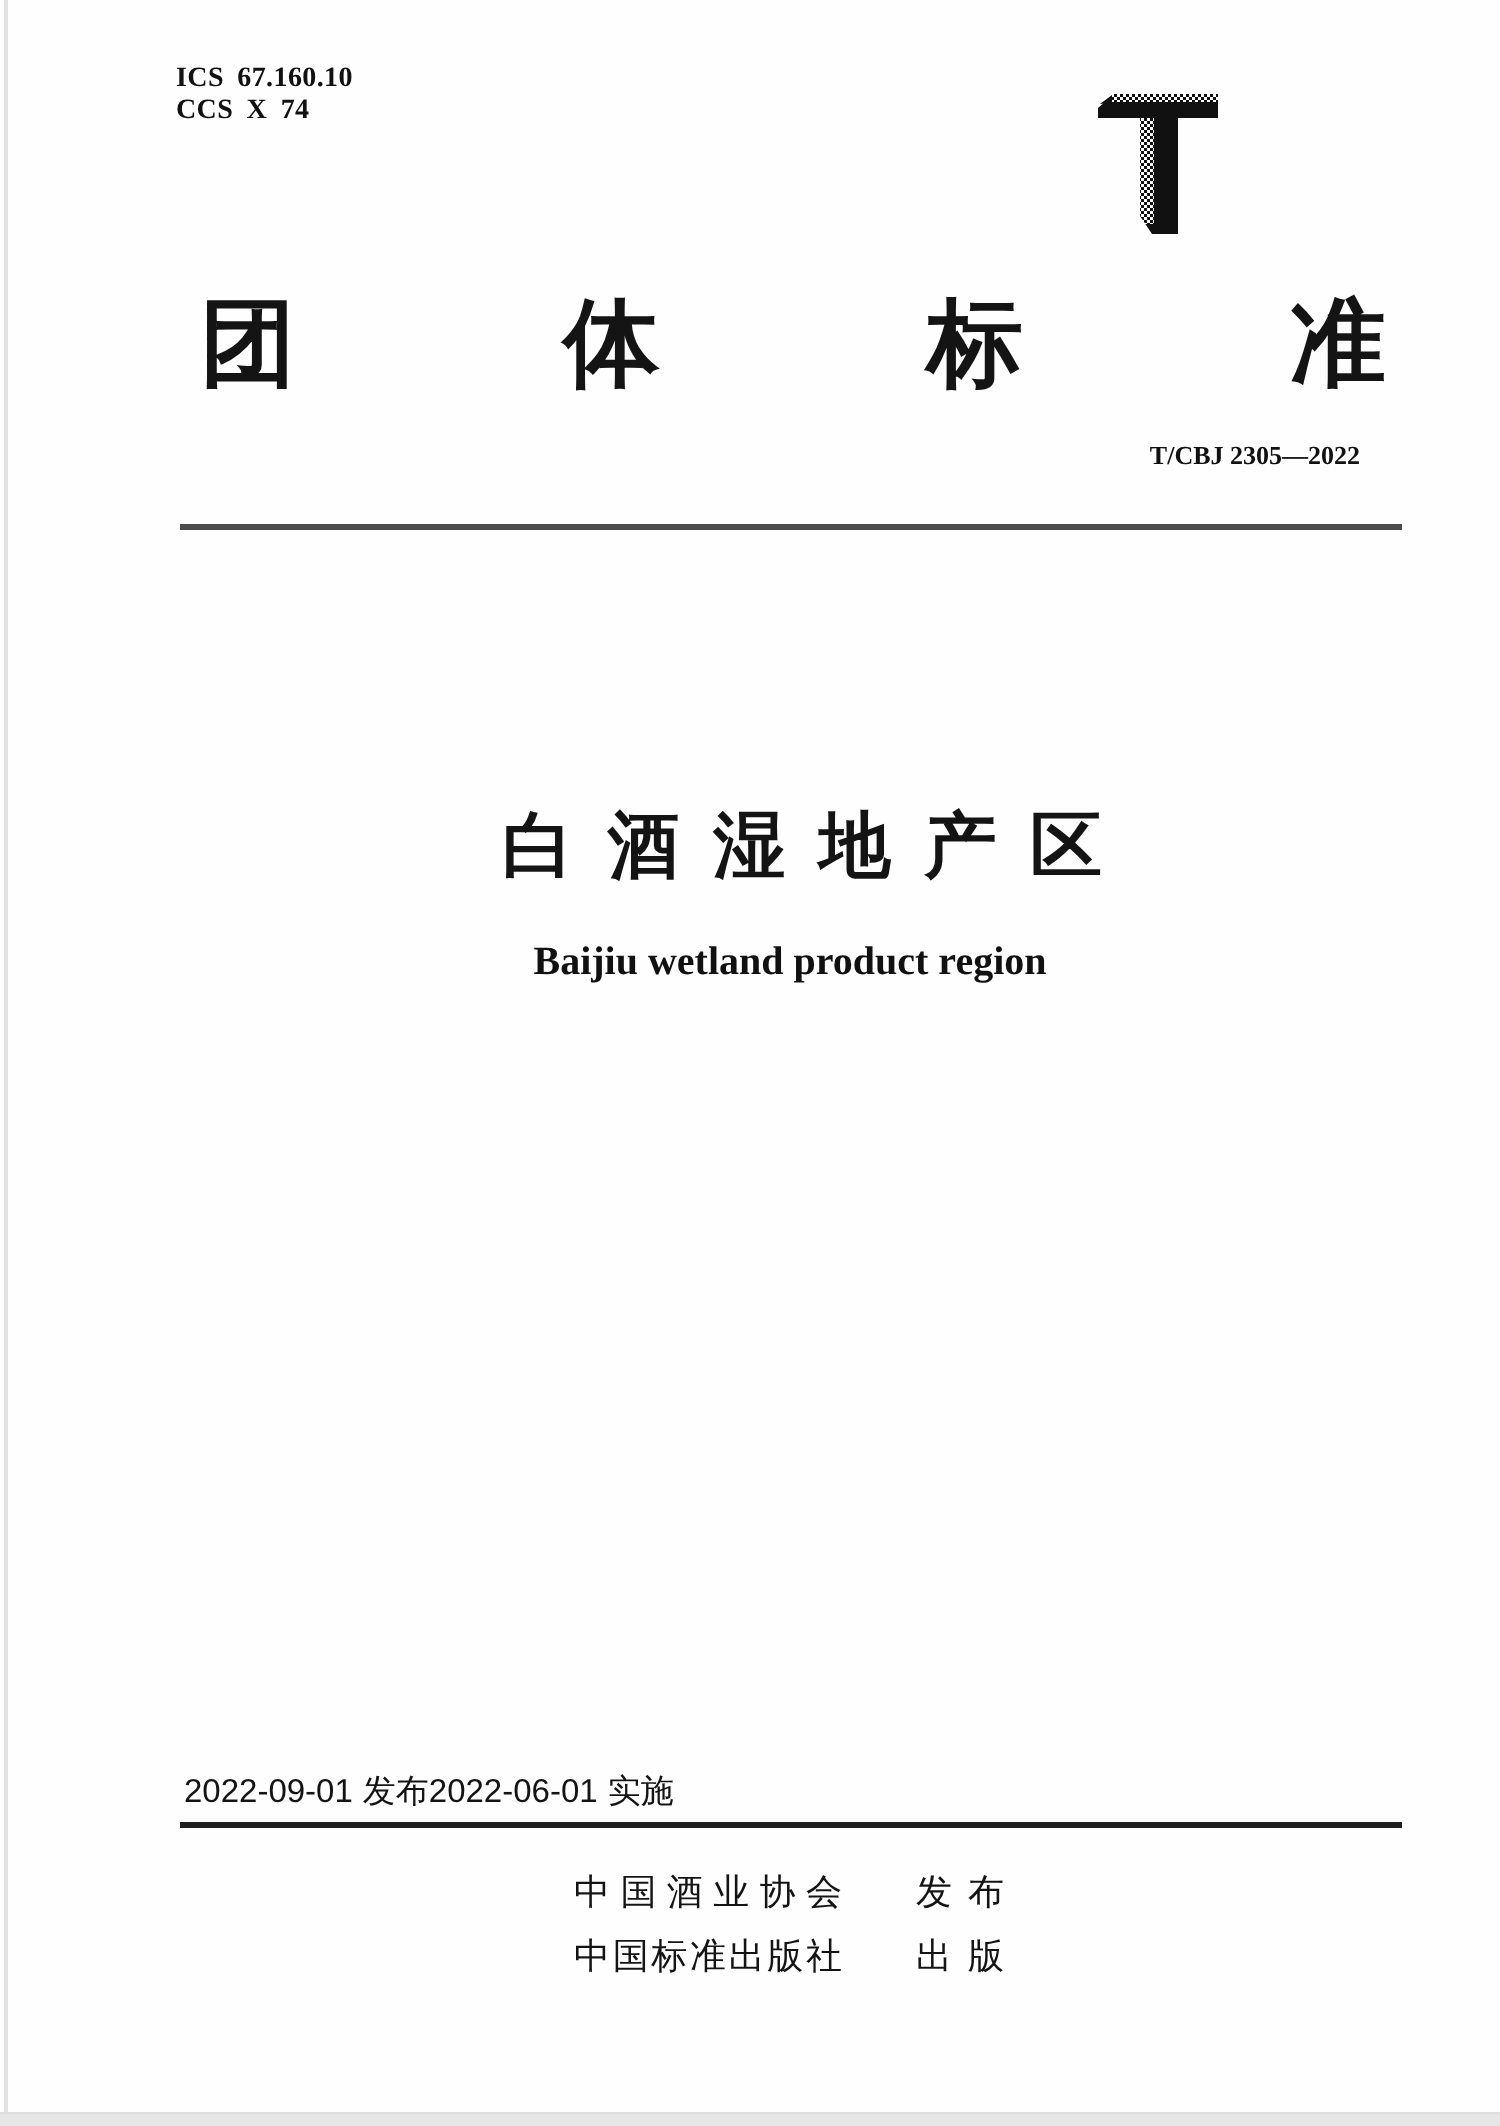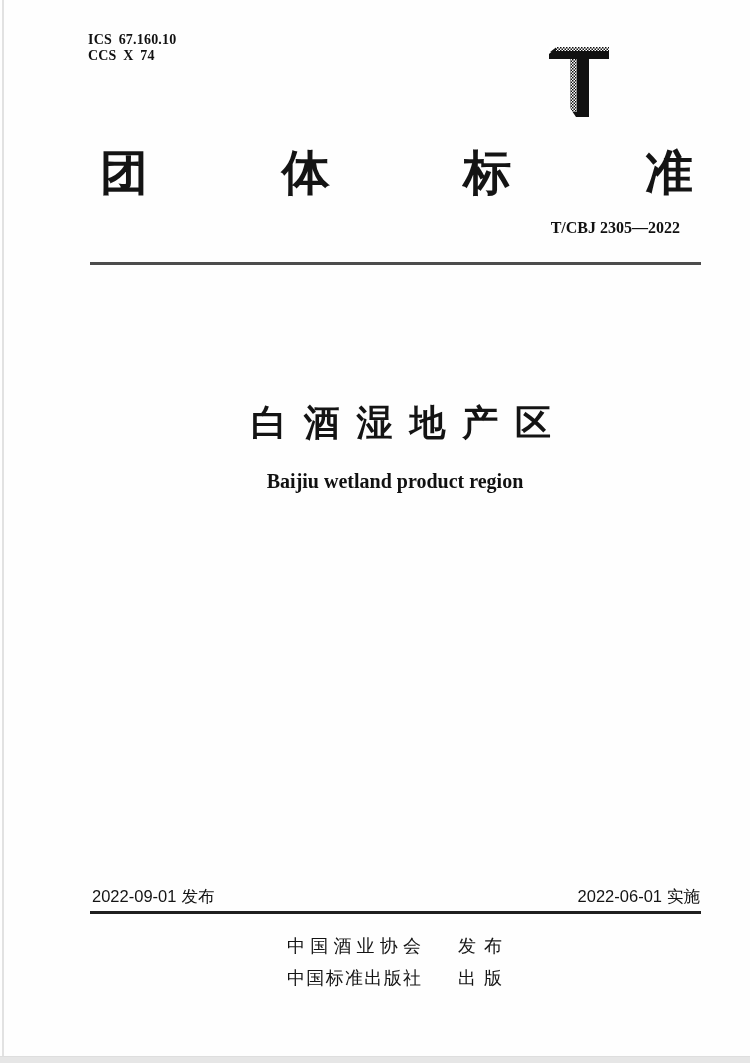--- a/index.html
+++ b/index.html
@@ -55,21 +55,21 @@
     line-height: 54px;
     color: #141414;
   }
   .standard-number {
     position: absolute;
     left: 0; top: 216px;
     width: 680px;
     text-align: right;
     font-family: "Liberation Serif", serif;
     font-weight: bold;
-    font-size: 16px;
+    font-size: 13px;
     line-height: 24px;
   }
   .rule {
     position: absolute;
     left: 90px;
     width: 611px;
   }
   .rule-top {
     top: 262px;
     height: 3px;
@@ -99,21 +99,21 @@
     font-family: "Liberation Serif", serif;
     font-weight: bold;
     font-size: 20px;
     line-height: 22px;
   }
   .dates-row {
     position: absolute;
     left: 92px; top: 885px;
     width: 608px;
     display: flex;
-    justify-content: space-between;
+    justify-content: flex-start;
     font-size: 16.5px;
     line-height: 22px;
     color: #141414;
   }
   .date-item .date-label { margin-left: 5px; }
   .publishers {
     position: absolute;
     left: 287px; top: 935px;
     width: 215px;
     font-size: 18px;

